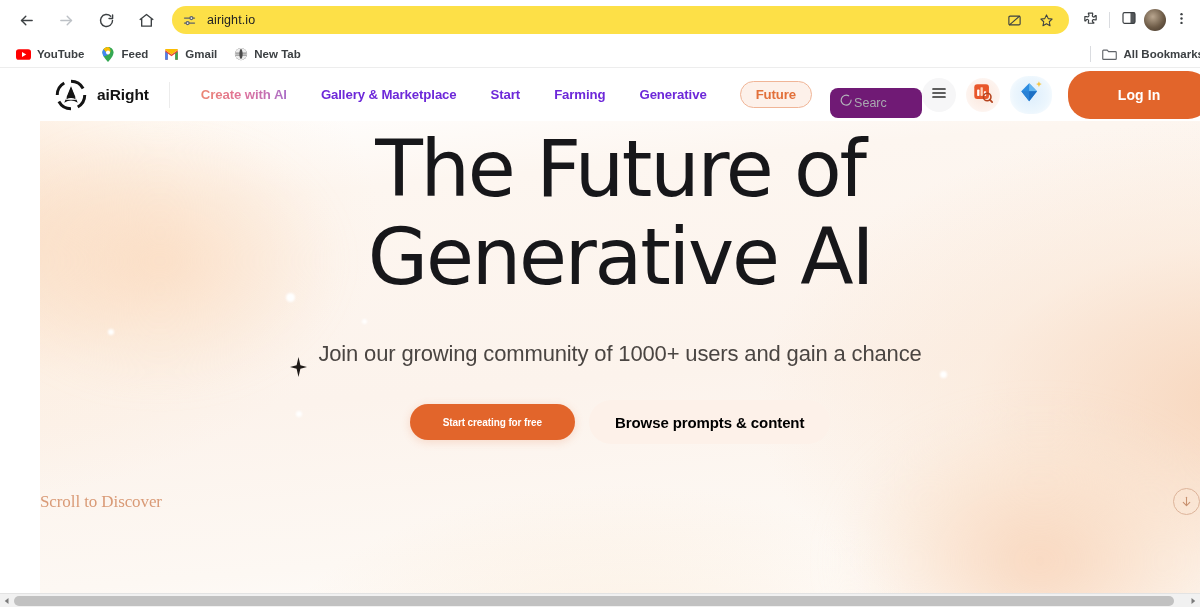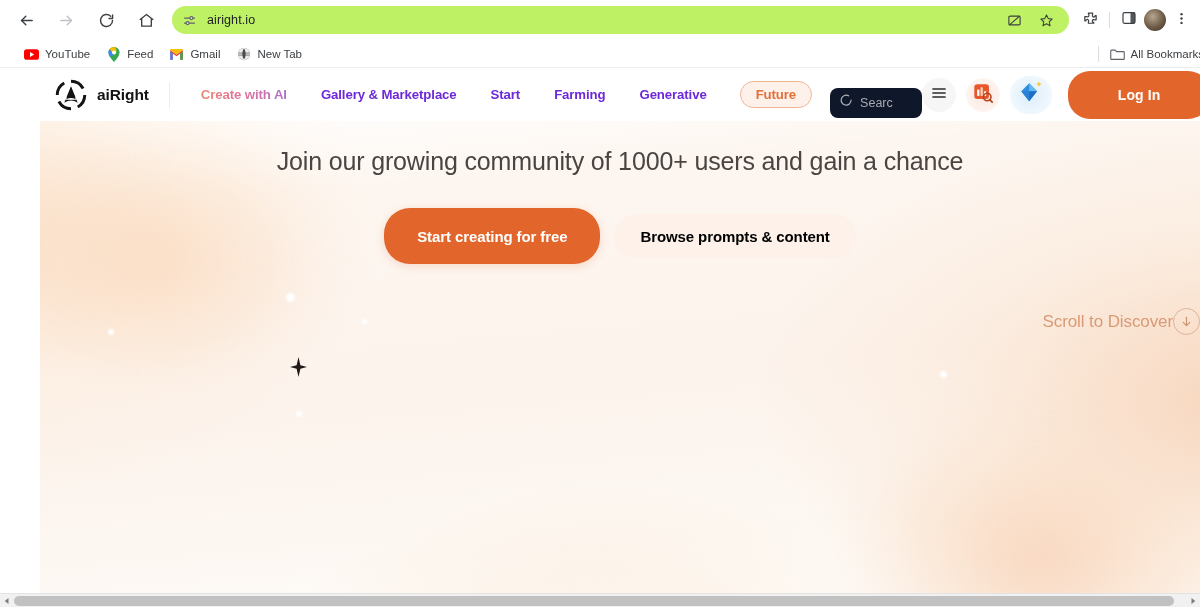--- a/index.html
+++ b/index.html
@@ -18,21 +18,21 @@
     height: 40px; display: flex; align-items: center;
     padding: 0 6px; gap: 0px;
   }
   .nav-btn {
     width: 32px; height: 32px; border-radius: 50%;
     display: flex; align-items: center; justify-content: center;
     flex: 0 0 auto; margin: 0 4px;
   }
   .nav-btn svg { display: block; }
   .omnibox {
-    flex: 1 1 auto; height: 28px; background: #bef264;
+    flex: 1 1 auto; height: 28px; background: #fde047;
     border-radius: 14px; display: flex; align-items: center;
     margin: 0 8px 0 6px; padding: 0 10px; gap: 10px;
     min-width: 0;
   }
   .omnibox .site-icon { flex: 0 0 auto; display: flex; align-items: center; }
   .omnibox .url {
     font-size: 12.5px; color: #202124; white-space: nowrap;
     overflow: hidden; text-overflow: ellipsis;
     letter-spacing: .1px;
   }
@@ -44,21 +44,21 @@
   .tb-sep { width: 1px; height: 16px; background: #dadce0; margin: 0 6px; flex: 0 0 auto; }
   .avatar-btn {
     width: 22px; height: 22px; border-radius: 50%;
     background: radial-gradient(circle at 40% 35%, #b9a68f 0%, #6d5b47 55%, #3f3328 100%);
     flex: 0 0 auto;
   }
 
   
   .bookmarks {
     height: 28px; display: flex; align-items: center;
-    padding: 0 16px; gap: 0; position: relative;
+    padding: 0 8px; gap: 0; position: relative; font-weight: bold;
   }
   .bm {
     display: flex; align-items: center; gap: 6px;
     padding: 3px 8px; border-radius: 4px;
     font-size: 11.5px; color: #3c4043; white-space: nowrap;
   }
   .bm-ico { width: 15px; height: 15px; display: flex; align-items: center; justify-content: center; flex: 0 0 auto; }
   .bm-all {
     position: absolute; right: -4px; top: 0; height: 28px;
     display: flex; align-items: center; gap: 6px; padding-left: 12px;
@@ -100,22 +100,22 @@
     color: transparent; position: relative;
   }
   .nav-link.pill {
     color: #e2703a; border: 1px solid #f0b597;
     background: #fdf1ea; border-radius: 16px;
     padding: 5px 15px; margin-left: 12px;
   }
 
   .site-search {
     margin-left: 18px; height: 30px; width: 92px;
-    background: #0f172a; border-radius: 8px;
-    display: flex; align-items: center; gap: 6px;
+    background: #701a75; border-radius: 8px;
+    display: flex; align-items: center; 
     padding: 0 10px; flex: 0 0 auto; overflow: hidden; margin-top: 17px;
   }
   .site-search .sq { flex: 0 0 auto; }
   .site-search .sp { font-size: 12.5px; color: #a9a9b0; white-space: nowrap; }
 
   .header-right { margin-left: auto; display: flex; align-items: center; gap: 10px; flex: 0 0 auto; }
   .icon-round {
     width: 34px; height: 34px; border-radius: 50%;
     display: flex; align-items: center; justify-content: center; flex: 0 0 auto;
   }
@@ -157,44 +157,44 @@
   }
   .star4 svg { display: block; }
 
   .hero-inner { position: relative; z-index: 3; text-align: center; padding-top: 4px; }
   .headline {
     font-size: 78px; line-height: 88px; font-weight: 400;
     color: #17171a; letter-spacing: -2.2px;
     font-family: "DejaVu Sans", sans-serif;
   }
   .sub {
-    margin-top: 22px;
-    font-size: 25px; line-height: 29px; color: #4a4542;
+    margin-top: 38px;
+    font-size: 22px; line-height: 29px; color: #4a4542;
     letter-spacing: -.15px;
   }
   .cta-row {
     margin-top: 32px; display: flex; align-items: center;
     justify-content: center; gap: 14px;
   }
   .btn-primary {
     background: #e2652b; color: #fff; border: none;
-    font-size: 15px; font-weight: 700; letter-spacing: -.1px;
-    border-radius: 26px; height: 56px; padding: 0 33px;
+    font-size: 10px; font-weight: 700; letter-spacing: -.1px;
+    border-radius: 26px; height: 36px; padding: 0 33px;
     display: flex; align-items: center; justify-content: center;
     box-shadow: 0 2px 10px rgba(226,101,43,.20);
   }
   .btn-ghost {
     background: #fdf1e9; color: #000000; border: none;
     font-size: 15px; font-weight: 700; letter-spacing: -.1px;
     border-radius: 26px; height: 44px; padding: 0 26px;
     display: flex; align-items: center; justify-content: center;
   }
   .scroll-row {
     margin-top: 44px; display: flex; align-items: center;
-    justify-content: flex-end; 
+    justify-content: space-between; gap: 13px; font-family: Liberation Serif, serif;
   }
   .scroll-text { font-size: 17px; color: #d99a76; letter-spacing: -.1px; }
   .scroll-circle {
     width: 27px; height: 27px; border-radius: 50%;
     border: 1.4px solid #ddb49a;
     display: flex; align-items: center; justify-content: center;
   }
 
   
   .cursor { position: absolute; z-index: 20; left: 1189px; top: 481px; }
@@ -470,20 +470,24 @@
     <span class="sparkle" style="left:256px;top:290px;width:6px;height:6px;"></span>
     <span class="sparkle" style="left:900px;top:250px;width:7px;height:7px;"></span>
 
     <span class="star4" style="left:250px;top:236px;">
       <svg width="17" height="20" viewBox="0 0 17 20">
         <path d="M8.5 0 10.4 8.2 17 10 10.4 11.8 8.5 20 6.6 11.8 0 10 6.6 8.2z" fill="#1f1a17"></path>
       </svg>
     </span>
 
     <div class="hero-inner">
+      <h1 class="headline">
+        <div>The Future of</div>
+        <div>Generative AI</div>
+      </h1>
 
       <p class="sub">
         <span>Join our growing community of 1000+ users and gain a chance</span><br>
       </p>
 
       <div class="cta-row">
         <button class="btn-primary">Start creating for free</button>
         <button class="btn-ghost">Browse prompts &amp; content</button>
       </div>
 

